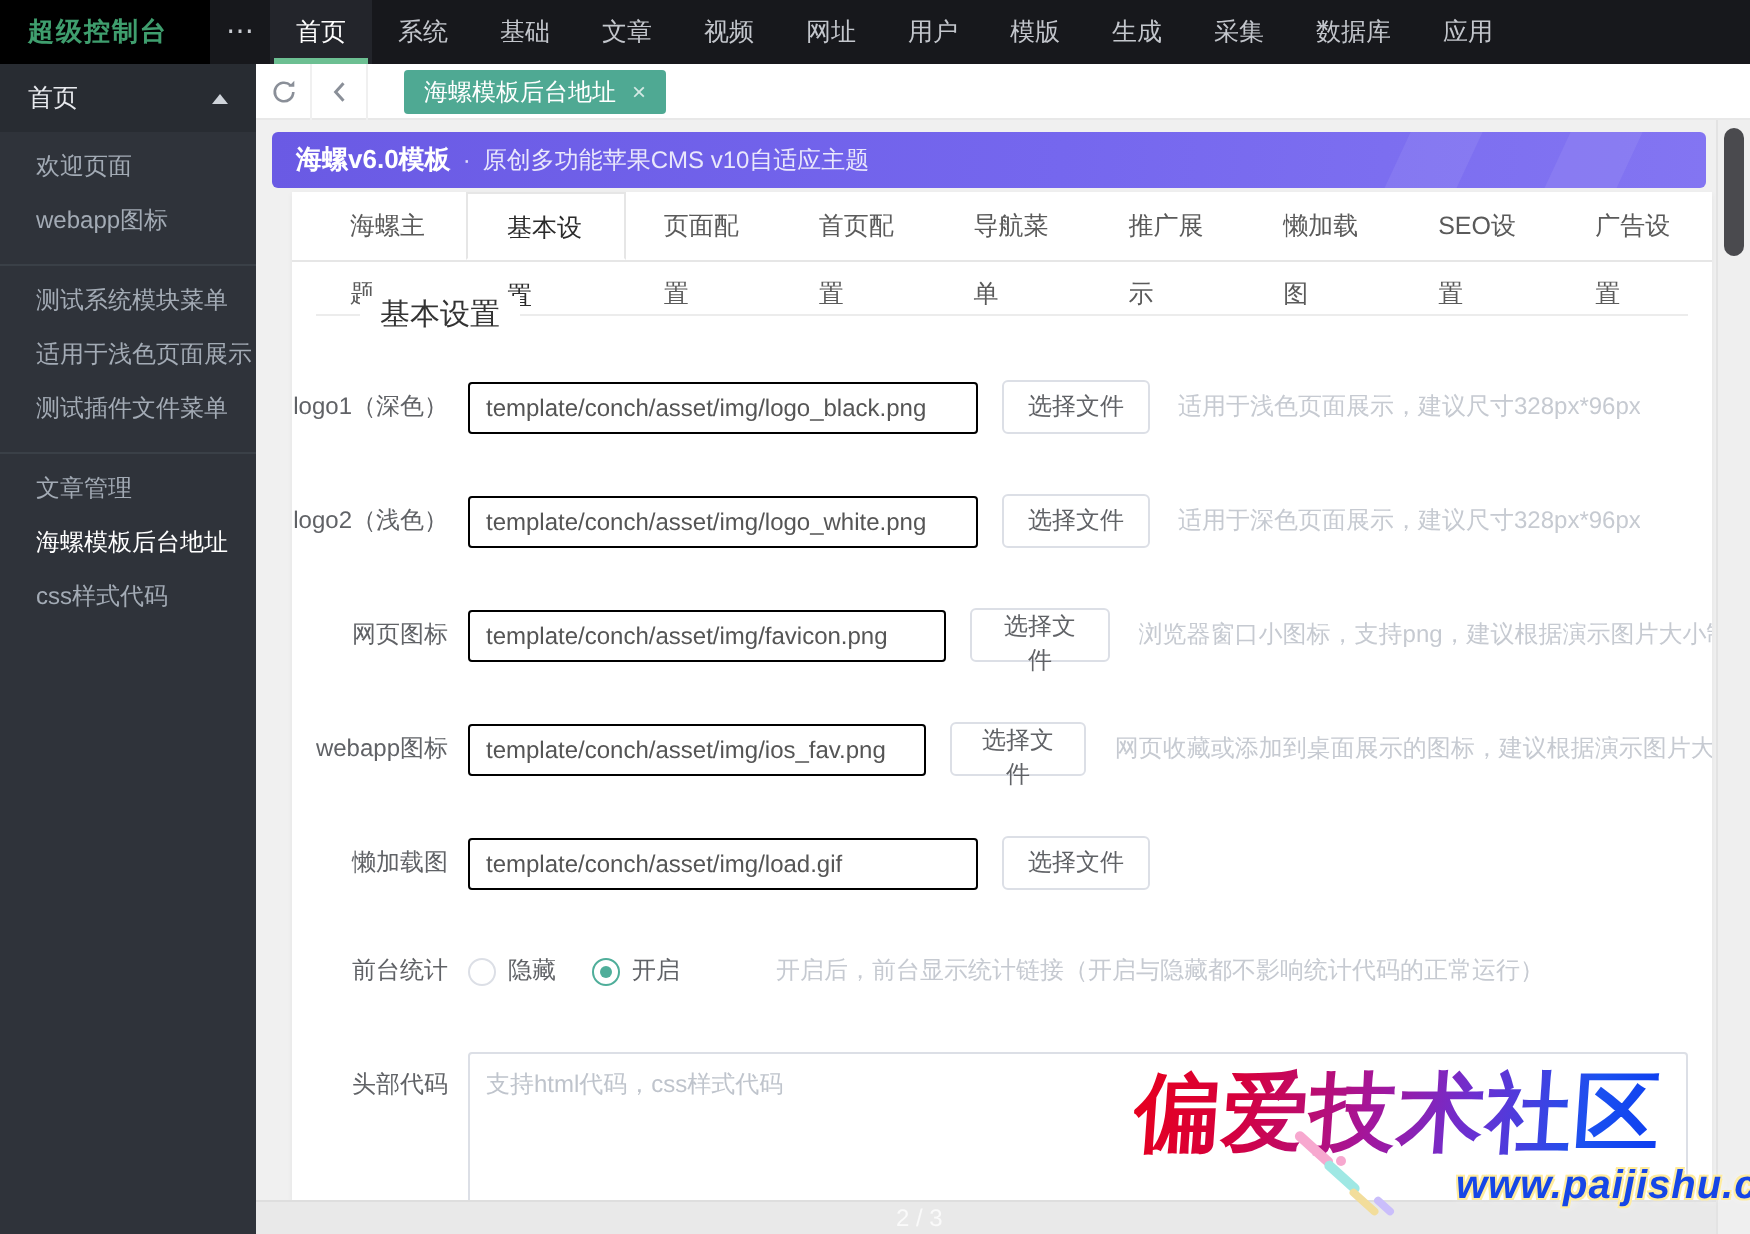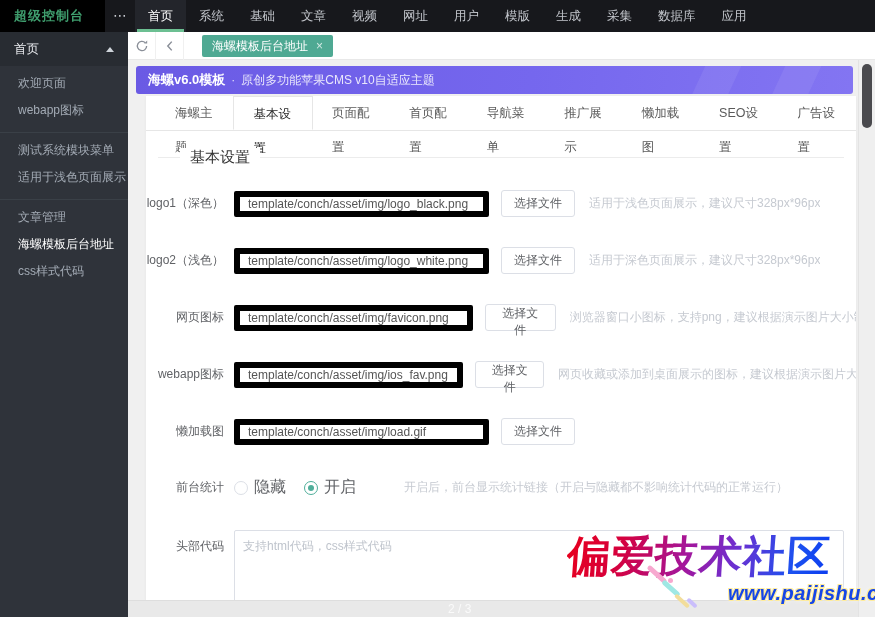--- a/index.html
+++ b/index.html
@@ -44,30 +44,30 @@
   .tab { height:34px; line-height:34px; padding:0 19px; font-size:12.5px; color:#5a5a5a; cursor:pointer; }
   .tab.active { background:#fff; border:1px solid #e6e6e6; border-bottom:1px solid #fff; margin-bottom:-1px; color:#2b2b2b; }
 
   .legend { position:relative; margin:26px 12px 0 12px; border-top:1px solid #ececec; }
   .legend span { position:absolute; top:-10px; left:22px; background:#fff; padding:0 10px; font-size:15px; color:#333; }
 
   .form { padding-top:2px; }
   .frow { display:flex; align-items:center; margin-top:30px; }
   .frow:first-of-type { }
   .flabel { flex:0 0 88px; text-align:right; padding-right:10px; font-size:12px; color:#606266; }
-  .finput { width:255px; height:26px; border:6px solid #000000; border-radius:2px; padding:0 8px; font-size:12px; color:#555; font-family:"Liberation Sans","DejaVu Sans",sans-serif; background:#fff; }
+  .finput { width:255px; height:26px; border:1px solid #000000; border-radius:2px; padding:0 8px; font-size:12px; color:#555; font-family:"Liberation Sans","DejaVu Sans",sans-serif; background:#fff; }
   .fbtn { margin-left:12px; height:27px; padding:0 12px; background:#fff; border:1px solid #dcdfe6; border-radius:3px; font-size:12px; color:#606266; cursor:pointer; font-family:inherit; }
   .fhint { margin-left:14px; font-size:12px; color:#c6cad1; white-space:nowrap; overflow:hidden; }
 
   .radio-row { display:flex; align-items:center; margin-top:32px; }
   .radio { display:flex; align-items:center; margin-right:18px; cursor:pointer; }
   .rcircle { width:14px; height:14px; border-radius:50%; border:1px solid #dcdfe6; background:#fff; margin-right:6px; position:relative; }
   .radio.checked .rcircle { border-color:#4fae9a; }
   .radio.checked .rcircle::after { content:""; position:absolute; left:3px; top:3px; width:6px; height:6px; border-radius:50%; background:#4fae9a; }
-  .rlabel { font-size:16px; color:#606266; }
+  .rlabel { font-size:12px; color:#606266; }
   .radio-hint { margin-left:30px; font-size:12px; color:#c6cad1; }
 
   .ta-row { display:flex; align-items:flex-start; margin-top:32px; }
   .ta-row .flabel { padding-top:8px; }
   .ftextarea { flex:1; margin-right:12px; height:76px; border:1px solid #dcdfe6; border-radius:2px; padding:7px 8px; font-size:12px; color:#555; resize:none; font-family:"Liberation Sans","DejaVu Sans",sans-serif; }
   .ftextarea::placeholder, .finput::placeholder { color:#bfc4cc; }
 
   .bottom-strip { position:absolute; left:0; right:0; bottom:0; height:17px; background:#e9e9e9; border-top:1px solid #dedede; z-index:8; }
   .pagination { position:absolute; left:320px; top:1px; font-size:12px; color:#fafafa; }
 
@@ -117,20 +117,21 @@
       <span>首页</span>
       <span class="tri-up"></span>
     </div>
     <div class="side-group">
       <div class="side-item">欢迎页面</div>
       <div class="side-item">webapp图标</div>
     </div>
     <div class="side-group">
       <div class="side-item">测试系统模块菜单</div>
       <div class="side-item">适用于浅色页面展示</div>
+      <div class="side-item">测试插件文件菜单</div>
     </div>
     <div class="side-group">
       <div class="side-item">文章管理</div>
       <div class="side-item active">海螺模板后台地址</div>
       <div class="side-item">css样式代码</div>
     </div>
   </aside>
 
   <div class="content">
 

